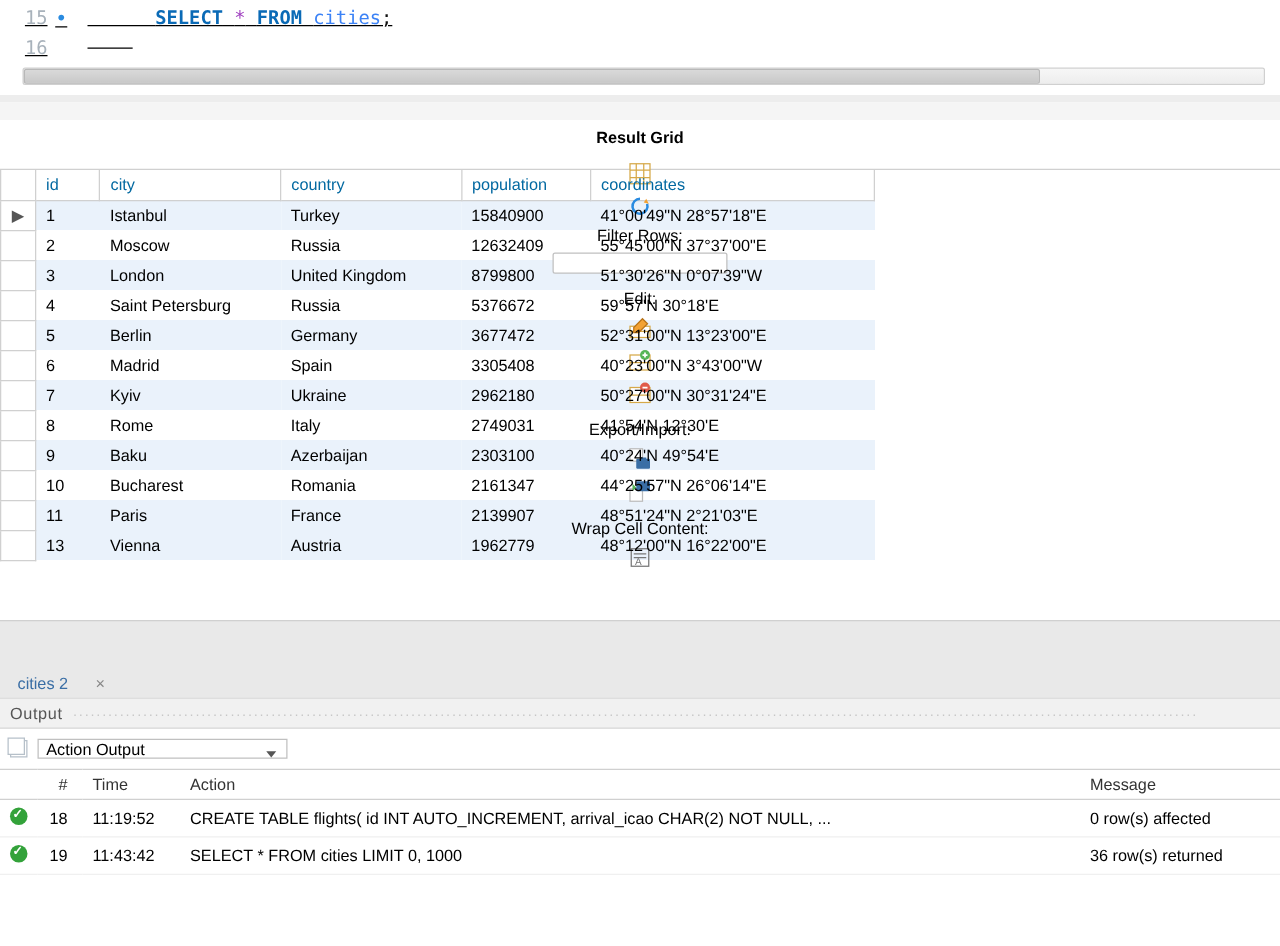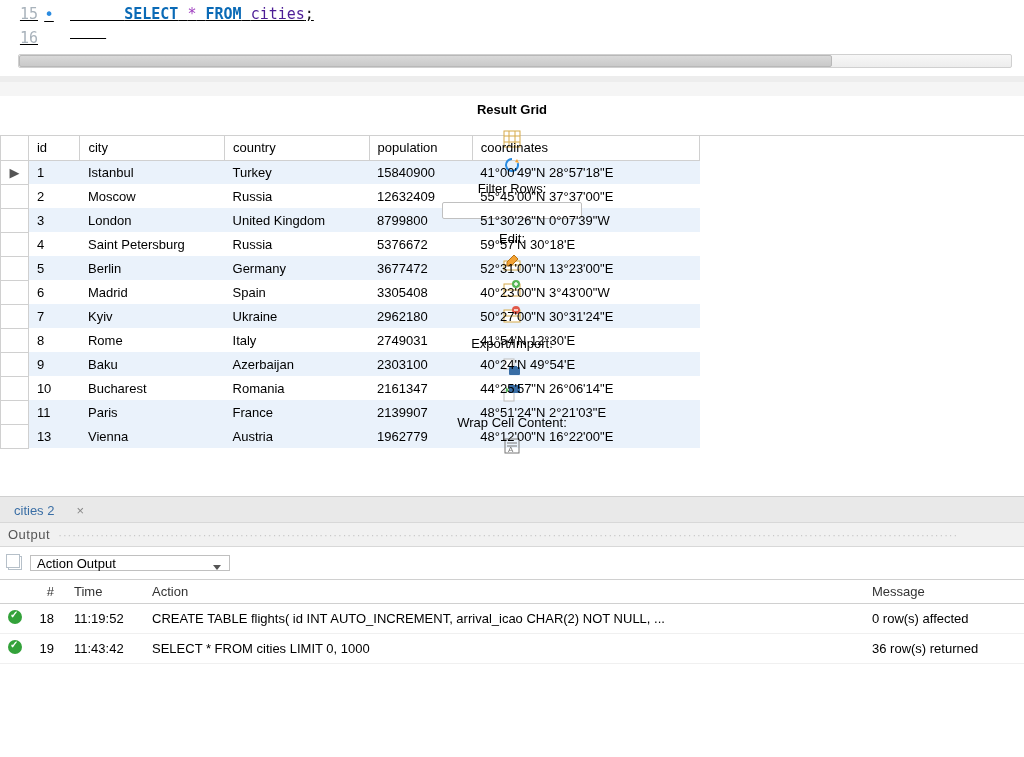--- a/index.html
+++ b/index.html
@@ -18,55 +18,55 @@
     font-size: 15px;
     padding: 2px 0 8px 0;
     border-bottom: 6px solid #ededed;
   }
   .code-line { display:flex; align-items:center; height:24px;text-decoration:underline; }
   .gutter { width:42px; text-align:right; color:#a8b2bb; padding-right:4px; }
   .bp { width:14px; font-size:16px; color:#2a8be0; text-align:center; }
   .code-txt { padding-left:14px; white-space:pre; }
   .kw { color:#0a6ab6; font-weight:bold; }
   .star { color:#a040c0; }
-  .ident { color:#4c1d95; }
+  .ident { color:#3b82f6; }
   .semi { color:#111; }
   .hscroll { height:14px; background:linear-gradient(#f7f7f7,#ededed); border:1px solid #d0d0d0; margin:4px 12px 0 18px; position:relative; border-radius:2px;}
   .hscroll .thumb{position:absolute; left:0; top:0; bottom:0; width:82%; background:linear-gradient(#d9d9d9,#c9c9c9); border:1px solid #b8b8b8; border-radius:2px;}
   .spacer-bar { height:14px; background:#f5f5f5; }
   .toolbar {
     display:flex; align-items:center; gap:6px;
     padding:6px 6px; border-bottom:1px solid #d0d0d0; background:#fff;
     height:40px;
     flex-direction:column;
   }
   .toolbar .lbl { font-weight:bold; }
   .toolbar .sep { width:1px; height:24px; background:#c8c8c8; margin:0 4px;}
   .tbtn { width:22px; height:22px; display:inline-flex; align-items:center; justify-content:center; border:1px solid transparent; border-radius:2px;}
   .filter-input { width:140px; height:22px; border:1px solid #c0c0c0; border-radius:2px; padding:0 4px; font-size:13px;}
   svg { display:block; }
   .grid-wrap { border-top:0; overflow:hidden; height:360px; }
   table.grid { border-collapse:collapse; width:700px; }
   table.grid th {
     background:#fff; border:1px solid #d0d0d0; border-top:none;
-    text-align:left; padding:3px 8px; font-weight:normal; color:#000000;
+    text-align:left; padding:3px 8px; font-weight:normal; color:#0369a1;
     height:24px;
   }
   table.grid th.sel, table.grid td.sel { width:22px; background:#fff;}
   table.grid td { border-right:0; padding:3px 8px; height:24px; }
   table.grid tr.even td { background:#eaf2fb; }
   table.grid tr.odd td  { background:#ffffff; }
   table.grid td.sel { background:#fff !important; border:1px solid #d0d0d0; text-align:center; color:#555;}
   .col-id{width:50px;}
   .col-city{width:140px;}
   .col-country{width:140px;}
   .col-pop{width:100px;}
   .col-coord{width:220px;}
   .tab-strip{ background:#e9e9e9; padding:4px 4px 0 4px; border-top:1px solid #d0d0d0;}
-  .tab-strip .tab{display:inline-flex;align-items:center;gap:22px;padding:2px 10px 4px 10px;margin-right:4px;color:#3a6ea5;}
+  .tab-strip .tab{display:inline-flex;align-items:center;gap:22px;padding:2px 10px 4px 10px;margin-right:4px;color:#3a6ea5;margin-top:36px;}
   .tab-strip .tab .x{color:#888;font-family:Arial;}
   .output-header{background:#f1f1f1; padding:4px 8px; font-weight:normal; color:#555; border-top:1px solid #d8d8d8; border-bottom:1px solid #d8d8d8; letter-spacing:0.5px;}
   .output-header .dots{color:#c6c6c6; font-size:11px; letter-spacing:1px;}
   .action-bar{display:flex;align-items:center;gap:8px;padding:8px 8px;}
   .action-select{height:16px;border:1px solid #c0c0c0;background:#fff;padding:0 20px 0 6px;position:relative;width:200px;display:flex;align-items:center;}
   .action-select::after{content:"";position:absolute;right:8px;top:9px;border-left:4px solid transparent;border-right:4px solid transparent;border-top:5px solid #555;}
   table.log{width:100%;border-collapse:collapse;}
   table.log th{border:1px solid #d0d0d0;border-left:none;border-right:none;text-align:left;padding:4px 8px;font-weight:normal;color:#333;background:#fff;}
   table.log td{padding:6px 8px;border-bottom:1px solid #f0f0f0;}
   .status-dot{width:14px;height:14px;border-radius:50%;background:#33a23a;display:inline-block;position:relative;}

